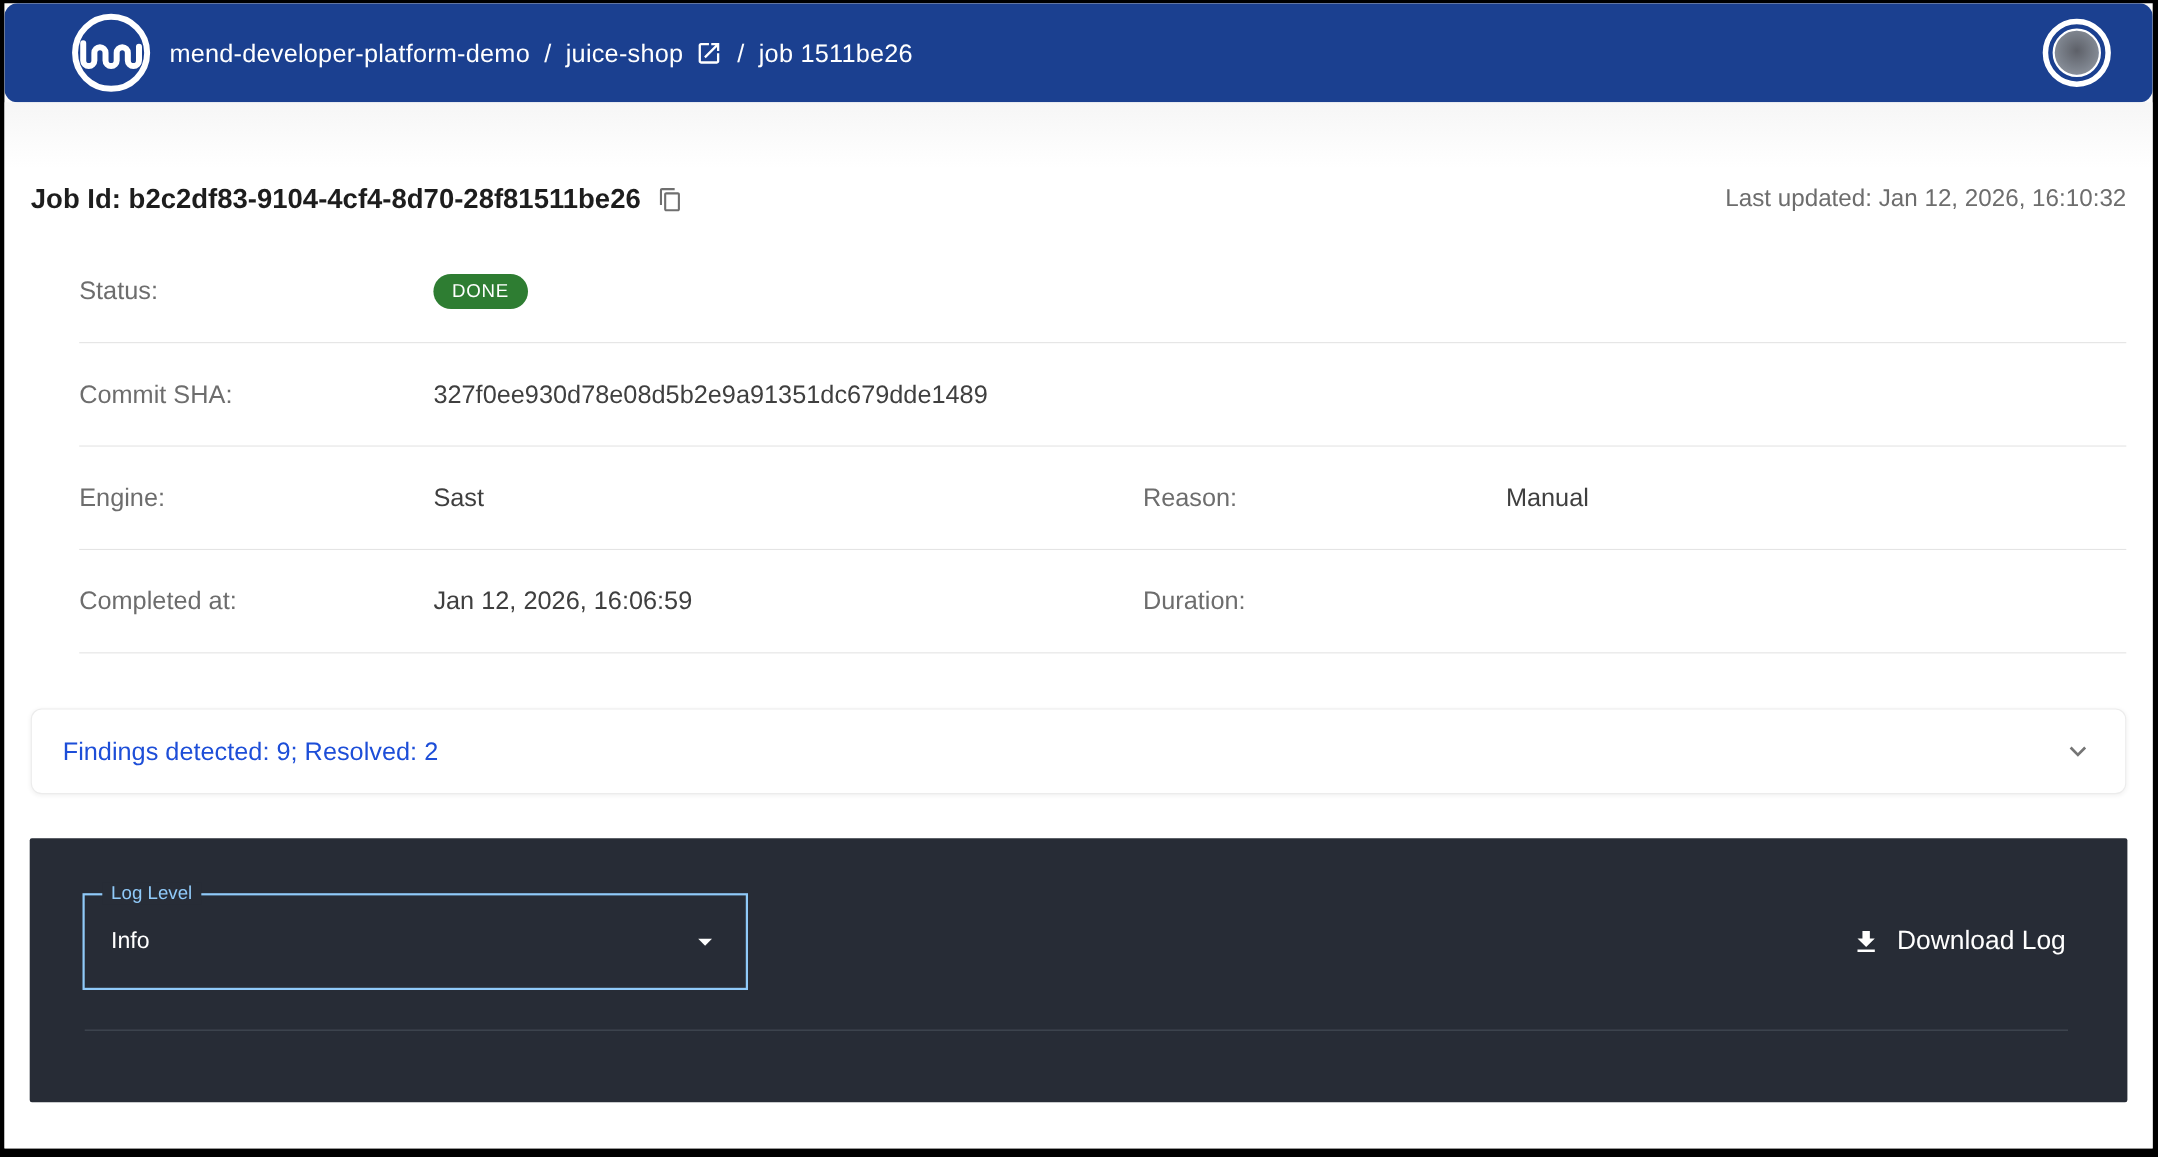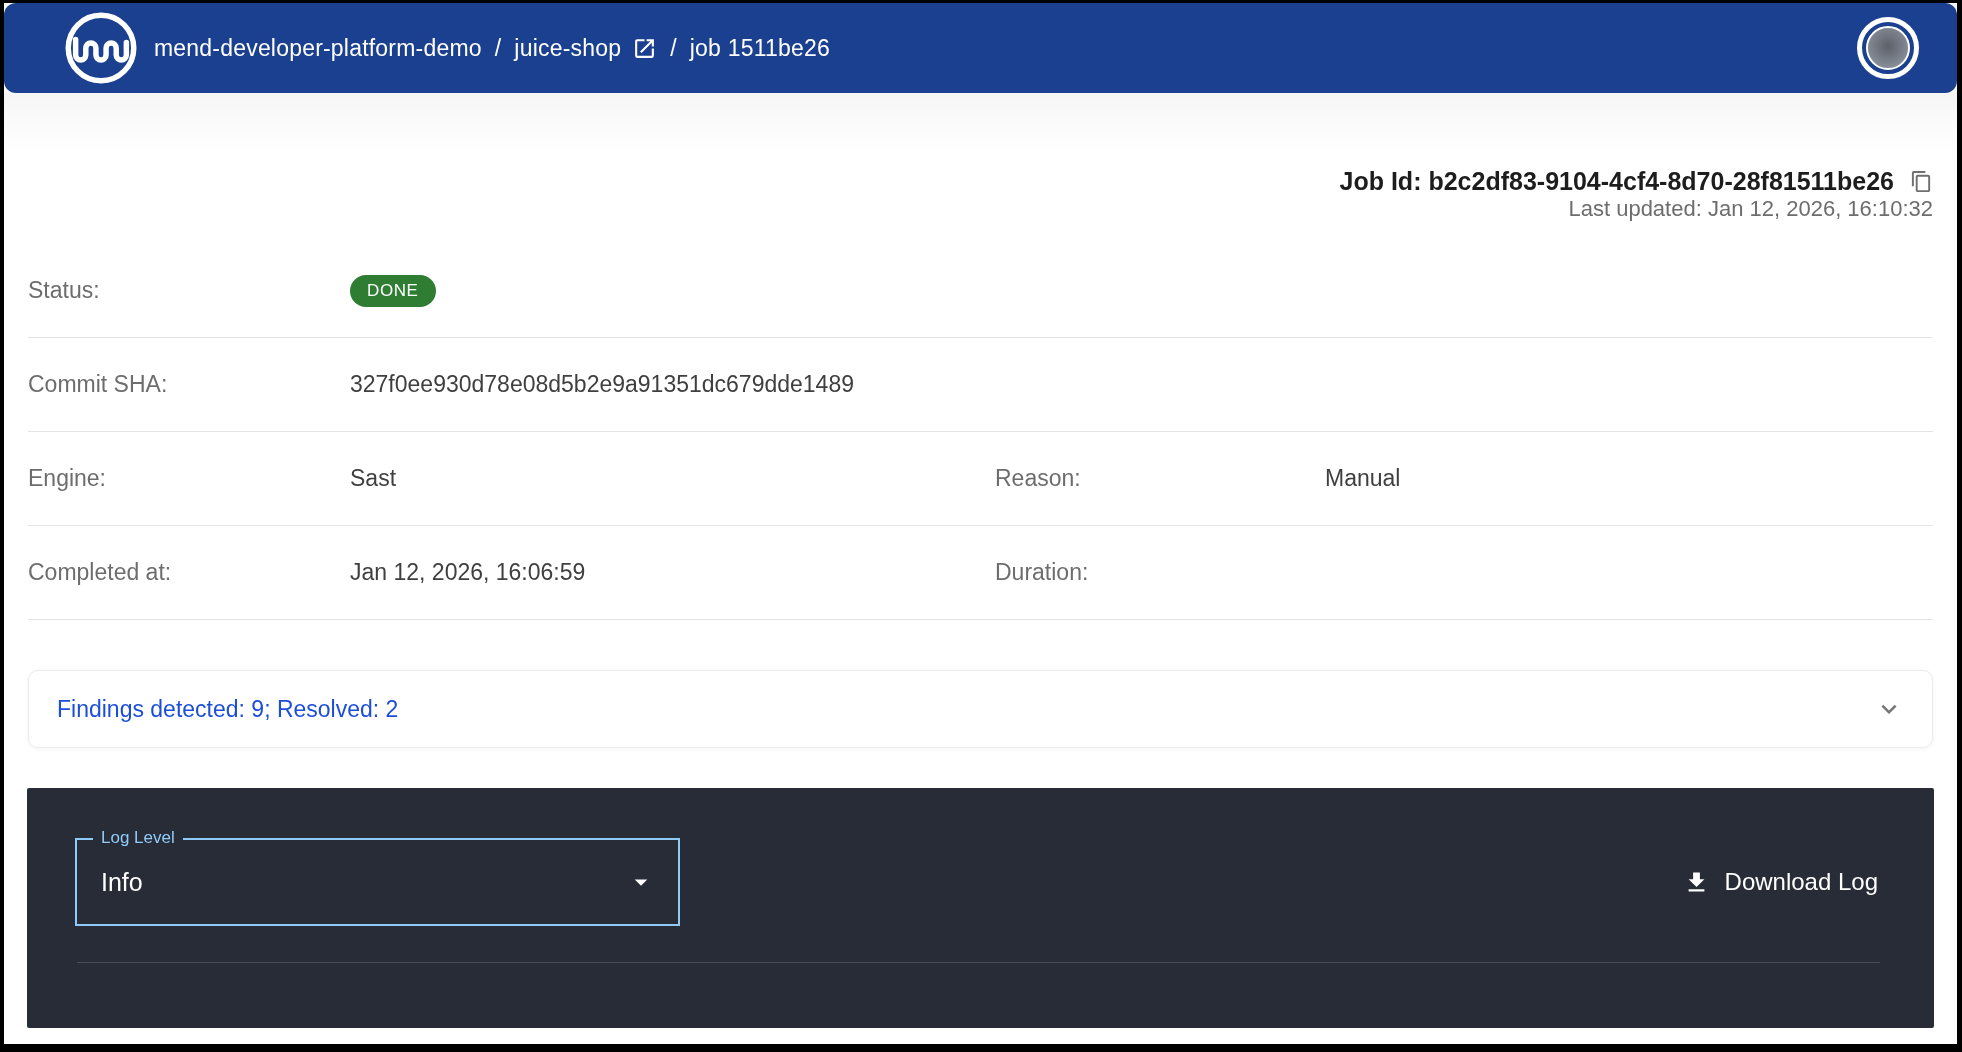--- a/index.html
+++ b/index.html
@@ -53,35 +53,36 @@
     filter:blur(.6px);
   }
   
   .main{
     flex:1;
     background:linear-gradient(#f6f6f6,#ffffff 60px);
     padding:0 24px;
   }
   .job-header-row{
     margin-top:74px;
-    display:flex;align-items:flex-end;justify-content:space-between;flex-direction:column;
+    display:flex;align-items:flex-start;justify-content:space-between;
   }
   .job-id-wrap{display:flex;align-items:center;gap:16px;}
   .job-id-text{font-size:25px;font-weight:bold;color:#1d1d1d;}
   .copy-btn{display:flex;align-items:center;background:none;border:none;cursor:pointer;padding:0;}
   .last-updated{font-size:22px;color:#6d6d6d;}
   
   .rows{margin-top:22px;}
   .frow{
     display:grid;
     grid-template-columns:322px 645px 330px 1fr;
     align-items:center;
     height:94px;
     border-bottom:1px solid #e4e4e4;
     font-size:23px;
+    margin-left:44px;
   }
   .flabel{color:#6d6d6d;}
   .fvalue{color:#3f3f3f;}
   .badge{
     display:inline-block;
     background:var(--badge-bg);color:#fff;
     font-size:17px;font-weight:normal;letter-spacing:.6px;
     padding:6px 17px;border-radius:17px;
   }
   
@@ -117,21 +118,21 @@
     display:flex;align-items:center;justify-content:space-between;
     padding:0 22px 0 24px;
     cursor:pointer;
   }
   .select-label{
     position:absolute;top:-12px;left:16px;
     font-size:17px;color:var(--accent-blue);
     background:var(--panel-bg);
     padding:0 8px;
   }
-  .select-value{font-size:25px;color:#fff;}
+  .select-value{font-size:21px;color:#fff;}
   .select-caret{display:flex;align-items:center;}
   .download-btn{
     background:none;border:none;cursor:pointer;
     display:flex;align-items:center;gap:15px;
     color:#fff;font-size:24px;
     font-family:"Liberation Sans","DejaVu Sans",sans-serif;
   }
   .log-divider{
     height:1px;background:#474d57;
     margin:36px 54px 0 50px;

